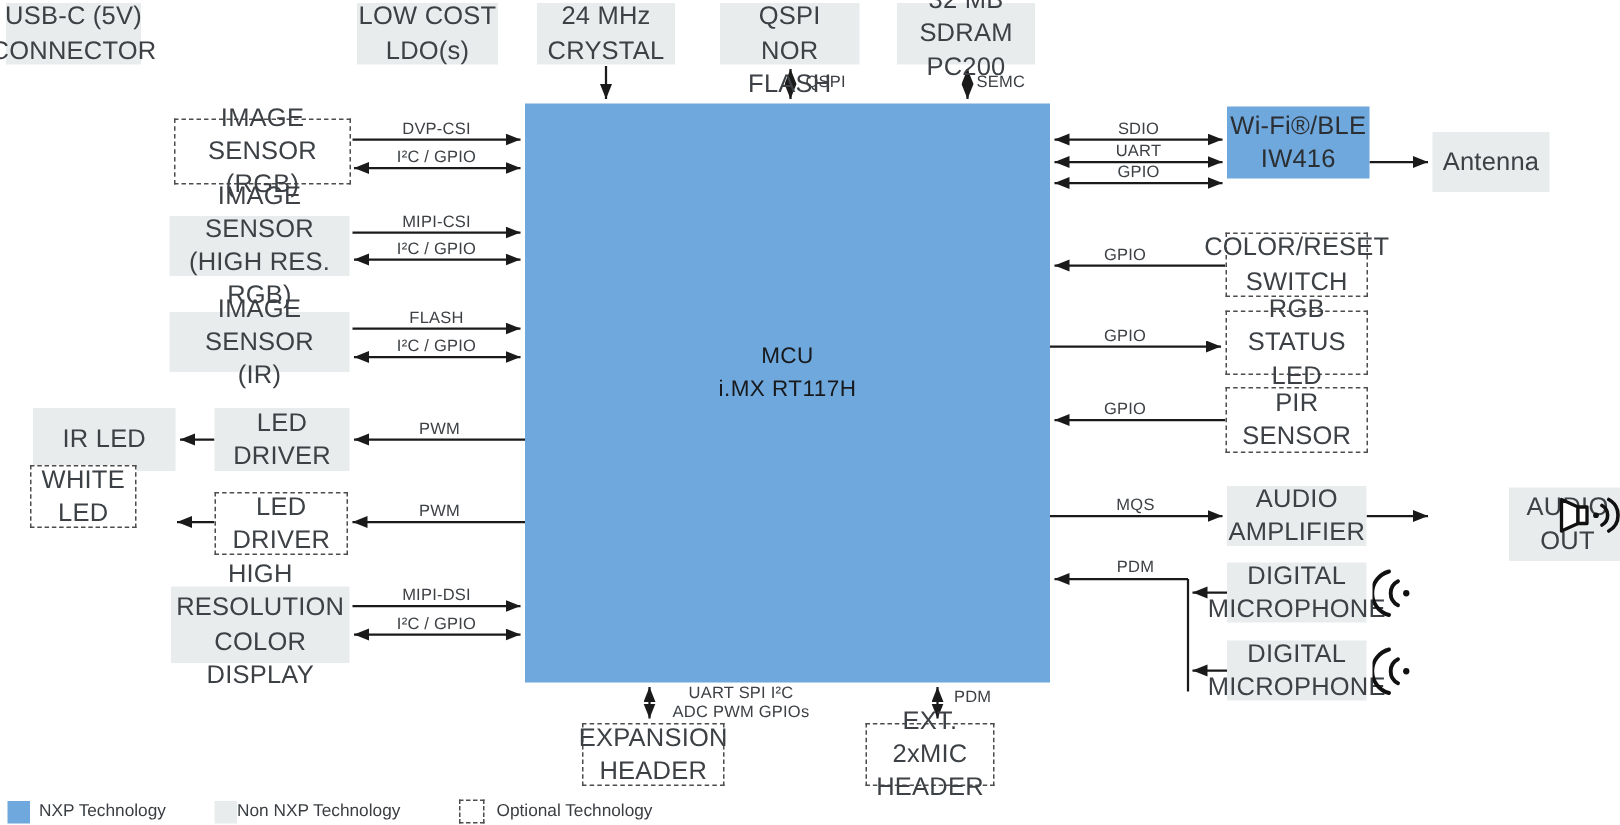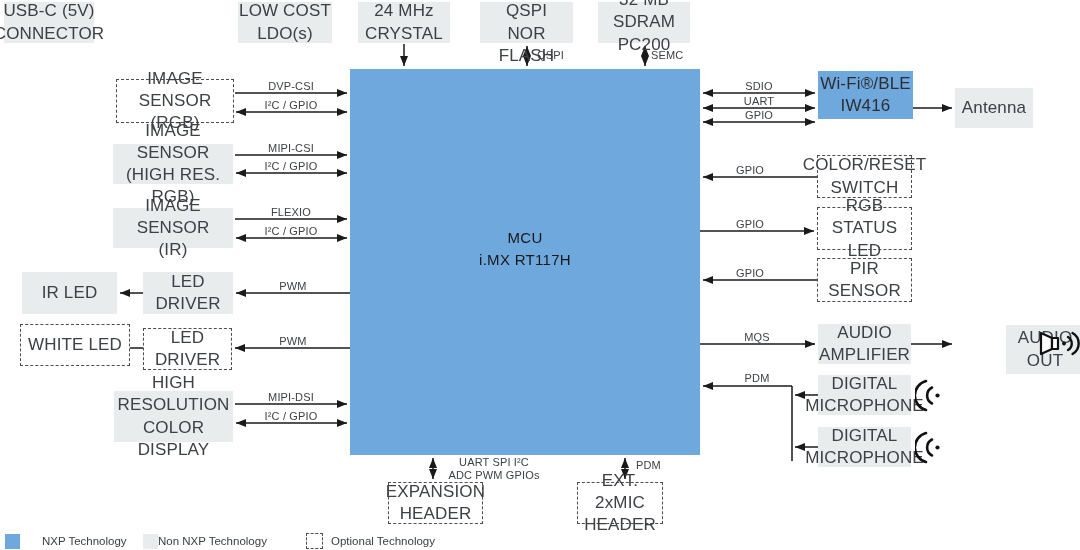--- a/index.html
+++ b/index.html
@@ -93,21 +93,21 @@
 i.MX RT117H</div>
 
   <div class="box dashed" style="left:116px;top:79px;width:118px;height:44px">IMAGE SENSOR
 (RGB)</div>
   <div class="box gray" style="left:113px;top:144px;width:120px;height:40px">IMAGE SENSOR
 (HIGH RES. RGB)</div>
   <div class="box gray" style="left:113px;top:208px;width:120px;height:40px">IMAGE SENSOR
 (IR)</div>
   <div class="box gray" style="left:22px;top:272px;width:95px;height:42px">IR LED</div>
   <div class="box gray" style="left:143px;top:272px;width:90px;height:42px">LED DRIVER</div>
-  <div class="box dashed" style="left:20px;top:324px;width:110px;height:42px">WHITE LED</div>
+  <div class="box dashed" style="left:20px;top:310px;width:71px;height:42px">WHITE LED</div>
   <div class="box dashed" style="left:143px;top:328px;width:89px;height:42px">LED DRIVER</div>
   <div class="box gray" style="left:114px;top:391px;width:119px;height:51px">HIGH RESOLUTION
 COLOR DISPLAY</div>
 
   <div class="box blue wifi" style="left:818px;top:71px;width:95px;height:48px">Wi-Fi®/BLE
 IW416</div>
   <div class="box gray" style="left:955px;top:88px;width:78px;height:40px">Antenna</div>
   <div class="box dashed" style="left:817px;top:155px;width:95px;height:43px">COLOR/RESET
 SWITCH</div>
   <div class="box dashed" style="left:817px;top:207px;width:95px;height:43px">RGB
@@ -126,21 +126,21 @@
 HEADER</div>
   <div class="box dashed" style="left:577px;top:482px;width:86px;height:42px">EXT. 2xMIC
 HEADER</div>
 
   <span class="wl" style="left:537px;top:49px">QSPI</span>
   <span class="wl" style="left:651px;top:49px">SEMC</span>
   <span class="wl c" style="left:291px;top:80px">DVP-CSI</span>
   <span class="wl c" style="left:291px;top:99px">I²C / GPIO</span>
   <span class="wl c" style="left:291px;top:142px">MIPI-CSI</span>
   <span class="wl c" style="left:291px;top:160px">I²C / GPIO</span>
-  <span class="wl c" style="left:291px;top:206px">FLEXIO</span>
+  <span class="wl c" style="left:291px;top:206px">FLASH</span>
   <span class="wl c" style="left:291px;top:225px">I²C / GPIO</span>
   <span class="wl c" style="left:293px;top:280px">PWM</span>
   <span class="wl c" style="left:293px;top:335px">PWM</span>
   <span class="wl c" style="left:291px;top:391px">MIPI-DSI</span>
   <span class="wl c" style="left:291px;top:410px">I²C / GPIO</span>
   <span class="wl c" style="left:759px;top:80px">SDIO</span>
   <span class="wl c" style="left:759px;top:95px">UART</span>
   <span class="wl c" style="left:759px;top:109px">GPIO</span>
   <span class="wl c" style="left:750px;top:164px">GPIO</span>
   <span class="wl c" style="left:750px;top:218px">GPIO</span>
@@ -172,19 +172,19 @@
   </svg>
   <svg class="icon" style="left:915px;top:431px" width="27" height="33" viewBox="0 0 27 33">
     <g stroke="#111" stroke-width="2.6" fill="none" stroke-linecap="round">
       <path d="M11,2 A15,15 0 0 0 11,31"></path>
       <path d="M17,8.5 A9,9 0 0 0 17,24.5"></path>
     </g>
     <circle cx="22.5" cy="16.5" r="2.1" fill="#111"></circle>
   </svg>
 
   <div class="swatch sw-blue" style="left:5px;top:534px"></div>
-  <span class="legend-label" style="left:42px;top:535px">NXP Technology</span>
+  <span class="legend-label" style="left:26px;top:535px">NXP Technology</span>
   <div class="swatch sw-gray" style="left:143px;top:534px"></div>
   <span class="legend-label" style="left:158px;top:535px">Non NXP Technology</span>
   <div class="swatch sw-dash" style="left:306px;top:533px;width:17px;height:16px"></div>
   <span class="legend-label" style="left:331px;top:535px">Optional Technology</span>
 
 </div>
 
 </body></html>

